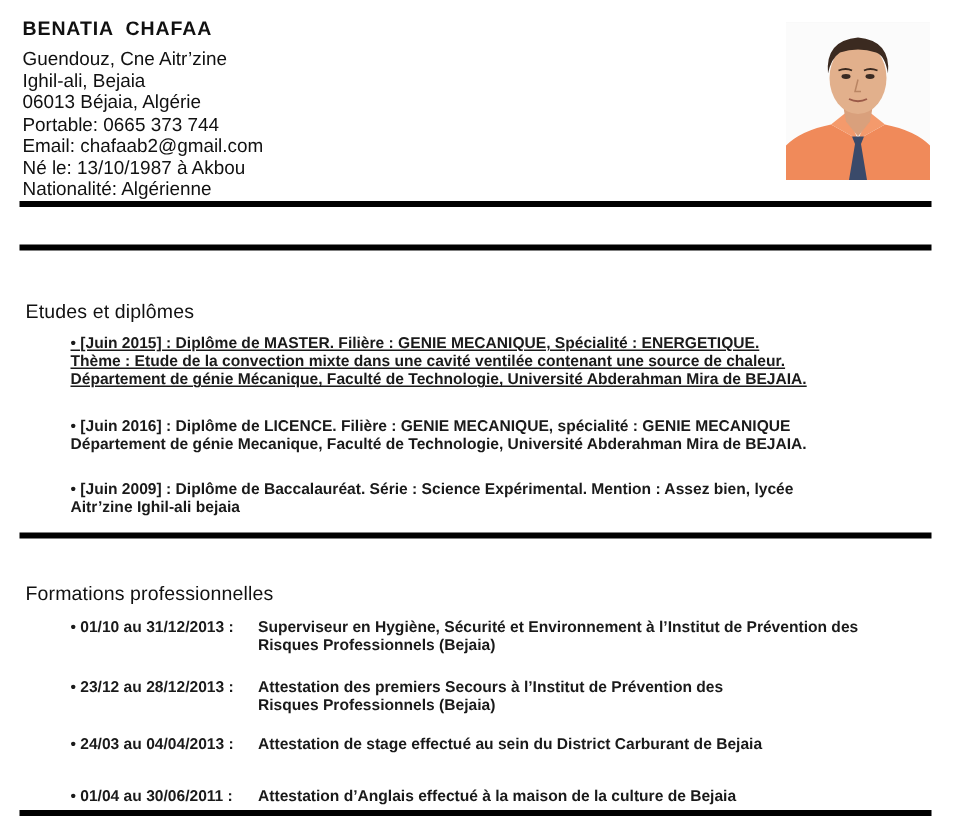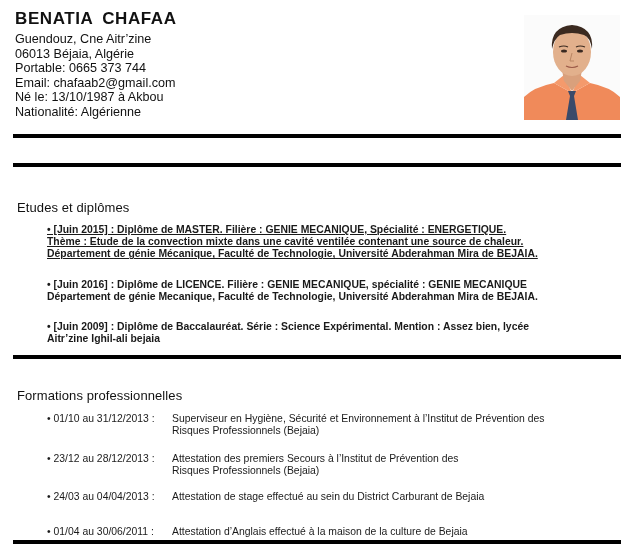--- a/index.html
+++ b/index.html
@@ -13,21 +13,21 @@
       position: relative;
       overflow: hidden;
       font-family: "Liberation Sans", sans-serif;
       color: #111111;
     }
     .abs { position: absolute; }
 
     
     .name {
       left: 15px; top: 9px;
-      font-size: 17px;
+      font-size: 13px;
       font-weight: bold;
       letter-spacing: 0.6px;
       word-spacing: 4px;
       line-height: 19px;
       white-space: nowrap;
     }
     .contact {
       left: 15px; top: 32px;
       font-size: 12.6px;
       line-height: 14.5px;
@@ -69,36 +69,37 @@
       line-height: 12.2px;
       white-space: nowrap;
       color: #1a1a1a;
     }
     .entry .line { height: 12.2px; }
 
     
     .formation {
       left: 47px;
       font-size: 10.4px;
-      font-weight: normal;
+      font-weight: bold;
       line-height: 12.2px;
       color: #1a1a1a;
       white-space: nowrap;
       display: flex;
     }
     .formation .date { width: 125px; flex: 0 0 125px; }
     .formation .desc div { height: 12.2px; }
   </style>
 </head>
 <body>
 
 <div class="abs name">BENATIA  CHAFAA</div>
 
 <div class="abs contact">
   <div>Guendouz, Cne Aitr’zine</div>
+  <div>Ighil-ali, Bejaia</div>
   <div>06013 Béjaia, Algérie</div>
   <div>Portable: 0665 373 744</div>
   <div>Email: chafaab2@gmail.com</div>
   <div>Né le: 13/10/1987 à Akbou</div>
   <div>Nationalité: Algérienne</div>
 </div>
 
 <div class="abs photo">
   <svg width="96" height="105" viewBox="0 0 96 105">
     <rect x="0" y="0" width="96" height="105" fill="#fbfbfb"></rect>

